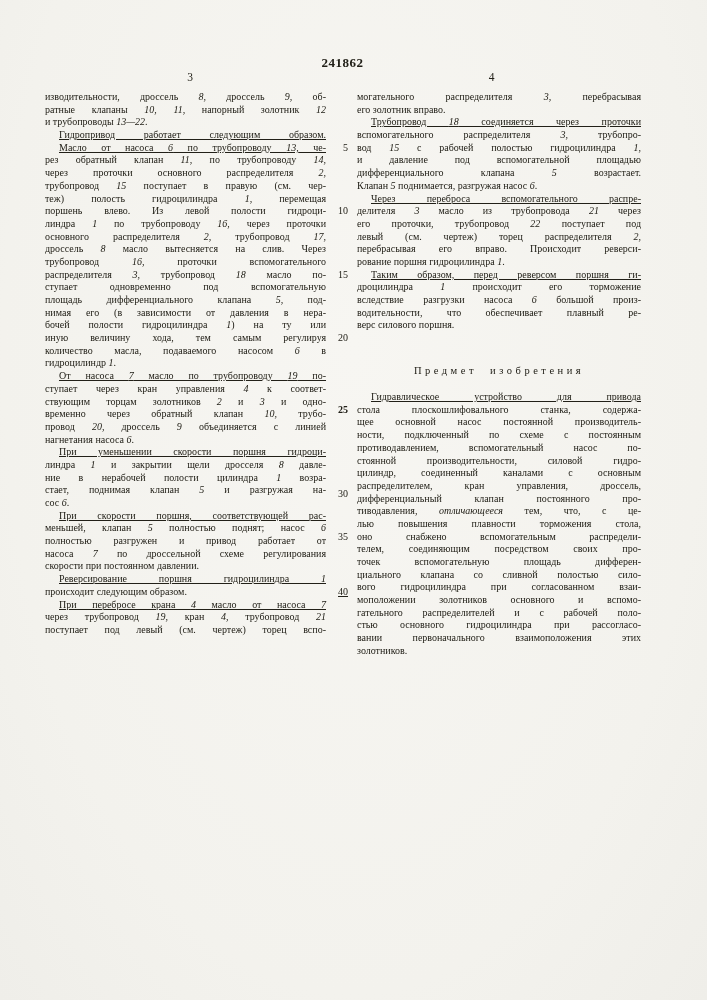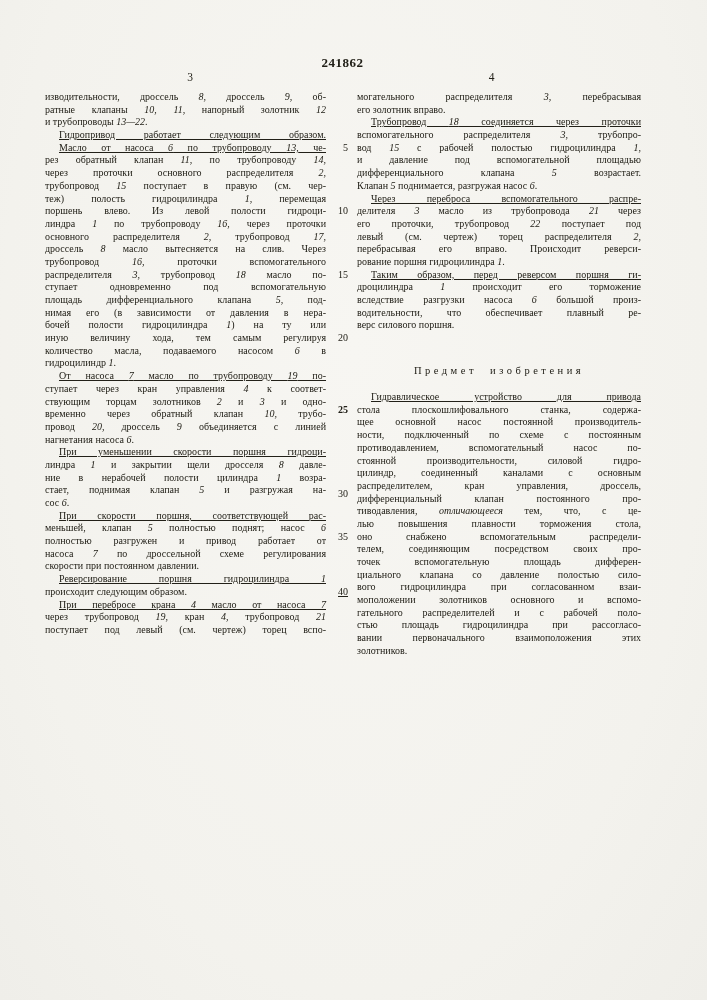--- a/index.html
+++ b/index.html
@@ -155,25 +155,25 @@
         <div class="line">противодавлением, вспомогательный насос по-</div>
         <div class="line">стоянной производительности, силовой гидро-</div>
         <div class="line">цилиндр, соединенный  каналами с основным</div>
         <div class="line">распределителем, кран управления, дроссель,</div>
         <div class="line">дифференциальный  клапан  постоянного про-</div>
         <div class="line">тиводавления, <i>отличающееся</i> тем, что, с це-</div>
         <div class="line">лью повышения плавности торможения стола,</div>
         <div class="line">оно  снабжено  вспомогательным  распредели-</div>
         <div class="line">телем, соединяющим посредством  своих про-</div>
         <div class="line">точек вспомогательную  площадь  дифферен-</div>
-        <div class="line">циального клапана со давление полостью сило-</div>
+        <div class="line">циального клапана со сливной полостью сило-</div>
         <div class="line">вого  гидроцилиндра  при  согласованном взаи-</div>
         <div class="line">моположении золотников основного и вспомо-</div>
         <div class="line">гательного распределителей и с рабочей поло-</div>
-        <div class="line">стью площадь гидроцилиндра при рассогласо-</div>
+        <div class="line">стью основного гидроцилиндра при рассогласо-</div>
         <div class="line">вании первоначального взаимоположения этих</div>
         <div class="line end">золотников.</div>
       </div>
   </div>
 
   <div id="markers">
       <div class="marker" style="top: 141.8px;">5</div>
       <div class="marker" style="top: 205.3px;">10</div>
       <div class="marker" style="top: 268.8px;">15</div>
       <div class="marker" style="top: 332.3px;">20</div>

